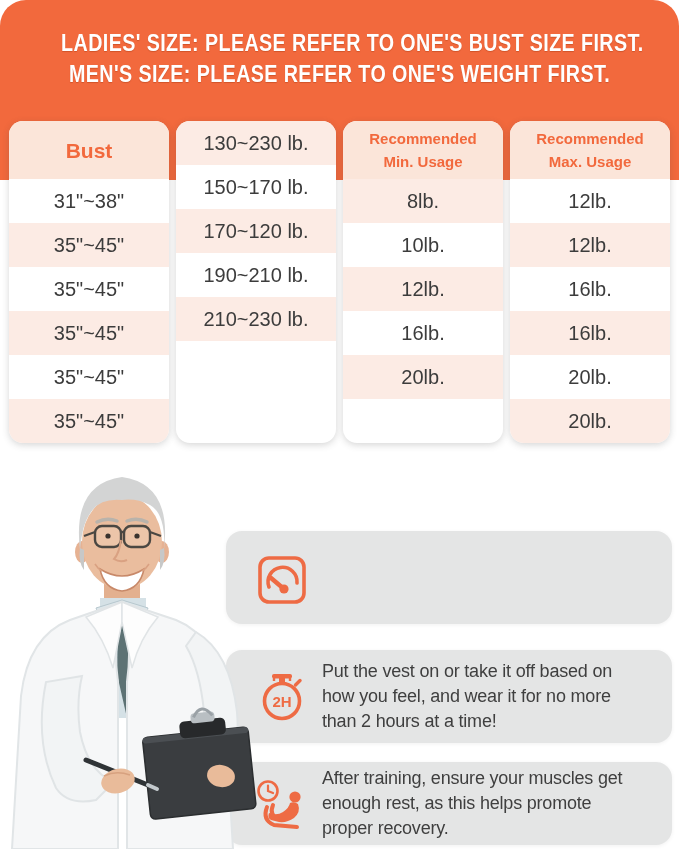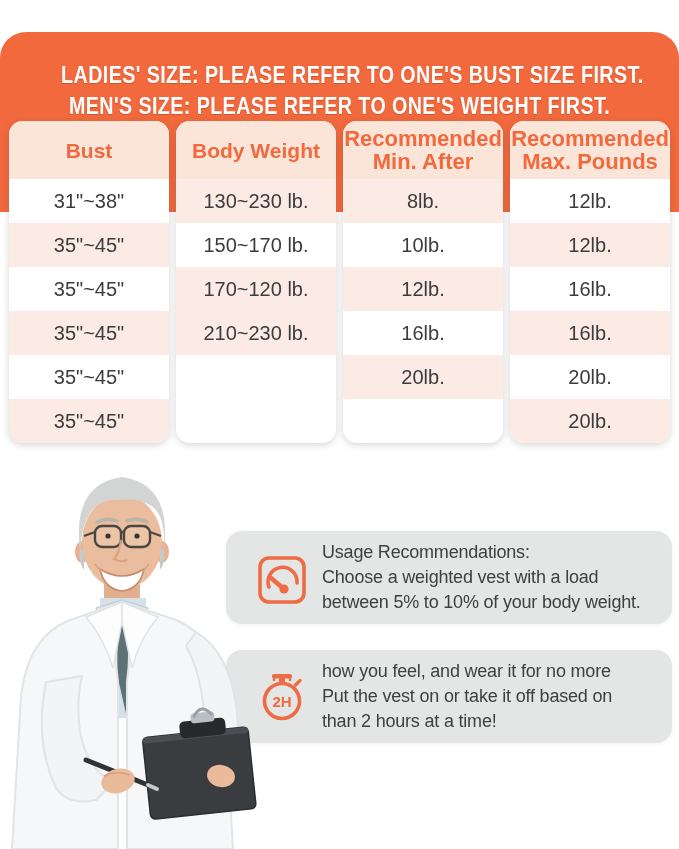--- a/index.html
+++ b/index.html
@@ -1,34 +1,34 @@
 <!DOCTYPE html>
 <html><head>
 <meta charset="utf-8">
 <style>
   html,body{margin:0;padding:0;background:#fff;}
   .page{position:relative;width:679px;height:849px;background:#ffffff;overflow:hidden;
         font-family:"Liberation Sans",sans-serif;}
 
   
   .banner{position:absolute;top:0;left:0;width:679px;height:180px;background:#F2693D;
-          border-radius:26px 26px 0 0;z-index:1;margin-top:32px;}
+          border-radius:26px 26px 0 0;z-index:1;}
   .banner-text{position:absolute;top:27px;left:0;width:100%;text-align:center;color:#ffffff;
           font-weight:bold;font-size:24px;line-height:31px;letter-spacing:.5px;white-space:nowrap;
           transform:scaleX(.82);transform-origin:50% 50%;
           text-shadow:0 1px 1px rgba(150,45,5,.35);}
 
   
   .size-table{position:absolute;top:121px;left:9px;width:661px;display:grid;
           grid-template-columns:repeat(4,1fr);gap:7px;z-index:3;}
   .size-col{border-radius:14px;overflow:hidden;background:#fff;
           box-shadow:0 2px 7px rgba(70,70,70,.22);}
   .col-header{height:58px;background:#FBE5D9;color:#F2693D;font-weight:bold;
           display:flex;flex-direction:column;align-items:center;justify-content:center;
-          font-size:22px;line-height:23px;text-align:center;}
+          font-size:15px;line-height:23px;text-align:center;}
   .col-header.single{font-size:21px;}
   .cell{height:44px;display:flex;align-items:center;justify-content:center;
           font-size:20px;color:#3C3C3C;background:#ffffff;}
   .cell.alt{background:#FCEBE4;}
 
   
   .rec-card{position:absolute;left:226px;width:446px;background:#E4E5E5;border-radius:16px;
           display:flex;align-items:center;z-index:2;box-shadow:0 1px 4px rgba(0,0,0,.06);}
   .rec-card.c1{top:531px;height:93px;}
   .rec-card.c2{top:650px;height:93px;}
@@ -61,86 +61,94 @@
       </div>
       <div class="cell">31"~38"</div>
       <div class="cell alt">35"~45"</div>
       <div class="cell">35"~45"</div>
       <div class="cell alt">35"~45"</div>
       <div class="cell">35"~45"</div>
       <div class="cell alt">35"~45"</div>
     </div>
 
     <div class="size-col">
-      <div class="col-header single">
-        <div>Body Weight</div>
-      </div>
       <div class="cell alt">130~230 lb.</div>
       <div class="cell">150~170 lb.</div>
       <div class="cell alt">170~120 lb.</div>
+      <div class="cell">190~210 lb.</div>
       <div class="cell alt">210~230 lb.</div>
     </div>
 
     <div class="size-col">
       <div class="col-header">
         <div>Recommended</div>
-        <div>Min. After</div>
+        <div>Min. Usage</div>
       </div>
       <div class="cell alt">8lb.</div>
       <div class="cell">10lb.</div>
       <div class="cell alt">12lb.</div>
       <div class="cell">16lb.</div>
       <div class="cell alt">20lb.</div>
     </div>
 
     <div class="size-col">
       <div class="col-header">
         <div>Recommended</div>
-        <div>Max. Pounds</div>
+        <div>Max. Usage</div>
       </div>
       <div class="cell">12lb.</div>
       <div class="cell alt">12lb.</div>
       <div class="cell">16lb.</div>
       <div class="cell alt">16lb.</div>
       <div class="cell">20lb.</div>
       <div class="cell alt">20lb.</div>
     </div>
   </div>
 
   <div class="rec-card c1">
     <svg class="rec-icon" viewBox="0 0 56 56">
       <rect x="6" y="8" width="44" height="44" rx="9" fill="none" stroke="#EE6B44" stroke-width="3.6"></rect>
       <path d="M15 37 A14.5 14.5 0 1 1 43 33" fill="none" stroke="#EE6B44" stroke-width="3.6" stroke-linecap="round"></path>
       <line x1="30" y1="39" x2="17" y2="28" stroke="#EE6B44" stroke-width="4.5" stroke-linecap="round"></line>
       <circle cx="30" cy="39" r="4.6" fill="#EE6B44"></circle>
     </svg>
-    <div class="rec-text">
-      <div>Usage Recommendations:</div>
-      <div>Choose a weighted vest with a load</div>
-      <div>between 5% to 10% of your body weight.</div>
-    </div>
   </div>
 
   <div class="rec-card c2">
     <svg class="rec-icon" viewBox="0 0 56 56">
       <circle cx="28" cy="32" r="17.5" fill="none" stroke="#EE6B44" stroke-width="3.6"></circle>
       <rect x="25" y="9" width="6" height="6" fill="#EE6B44"></rect>
       <rect x="18" y="5" width="20" height="4.5" rx="2" fill="#EE6B44"></rect>
       <line x1="20" y1="9" x2="20" y2="12" stroke="#EE6B44" stroke-width="2.4"></line>
       <line x1="36" y1="9" x2="36" y2="12" stroke="#EE6B44" stroke-width="2.4"></line>
       <line x1="41.5" y1="16" x2="46" y2="11.5" stroke="#EE6B44" stroke-width="3.4" stroke-linecap="round"></line>
       <text x="28" y="37.5" text-anchor="middle" font-family="Liberation Sans, sans-serif" font-size="15" font-weight="bold" fill="#EE6B44">2H</text>
     </svg>
     <div class="rec-text">
+      <div>Put the vest on or take it off based on</div>
       <div>how you feel, and wear it for no more</div>
-      <div>Put the vest on or take it off based on</div>
       <div>than 2 hours at a time!</div>
     </div>
   </div>
 
+  <div class="rec-card c3">
+    <svg class="rec-icon" viewBox="0 0 56 56">
+      <circle cx="14" cy="15" r="9.5" fill="none" stroke="#EE6B44" stroke-width="2.6"></circle>
+      <path d="M14 9.5 L14 15 L19 17" fill="none" stroke="#EE6B44" stroke-width="2.2" stroke-linecap="round"></path>
+      <circle cx="41" cy="21" r="5.6" fill="#EE6B44"></circle>
+      <path d="M44 28 Q47 36 40 42 Q33 47 25 46 L17 44 Q13 42 15 37 Q23 40 29 36 Q35 32 36 27 Q40 25 44 28 Z" fill="#EE6B44"></path>
+      <path d="M13 31 Q8 44 20 49 L43 51" fill="none" stroke="#EE6B44" stroke-width="4" stroke-linecap="round"></path>
+      <path d="M19 29 Q15 39 24 43" fill="none" stroke="#EE6B44" stroke-width="4" stroke-linecap="round"></path>
+    </svg>
+    <div class="rec-text">
+      <div>After training, ensure your muscles get</div>
+      <div>enough rest, as this helps promote</div>
+      <div>proper recovery.</div>
+    </div>
+  </div>
 
   <svg class="doctor" viewBox="0 0 330 379">
 
     <path d="M104 104 L104 142 Q122 154 140 142 L140 104 Q122 120 104 104 Z" fill="#e3b08f"></path>
 
     <rect x="100" y="128" width="46" height="120" fill="#d5e1e6"></rect>
 
     <path d="M96 138 L122 130 L148 138 L140 160 L122 151 L104 160 Z" fill="#dde8ec" stroke="#b8c7ce" stroke-width="1"></path>
 
     <path d="M116 149 L130 149 L126 163 L120 163 Z" fill="#51686a"></path>

